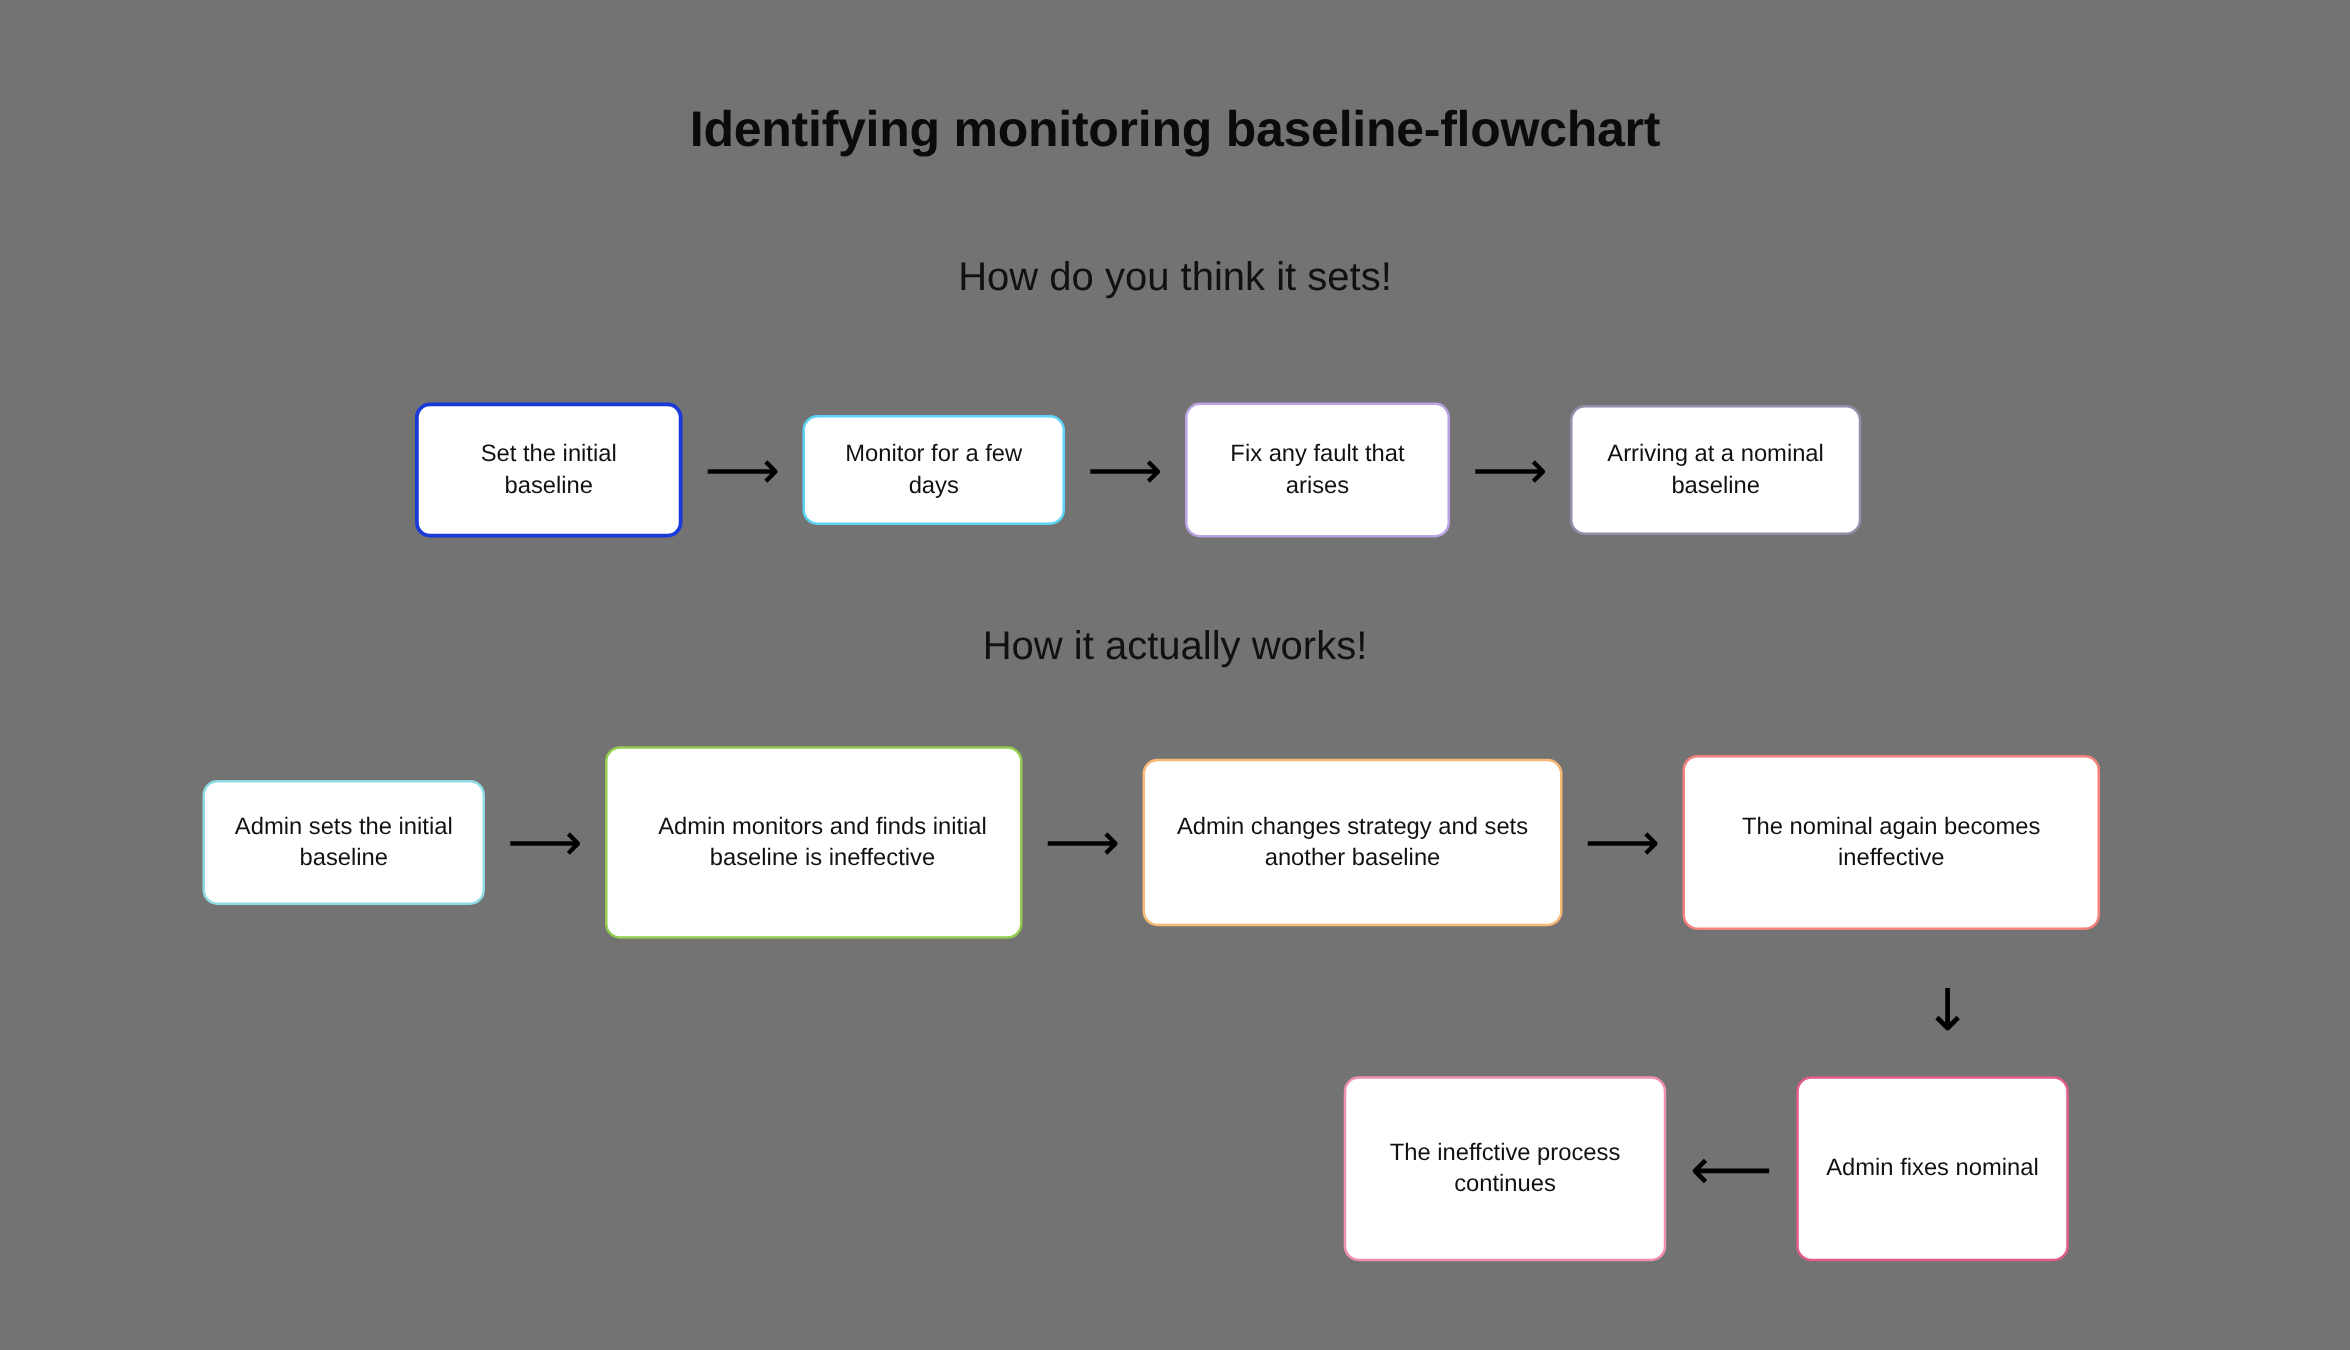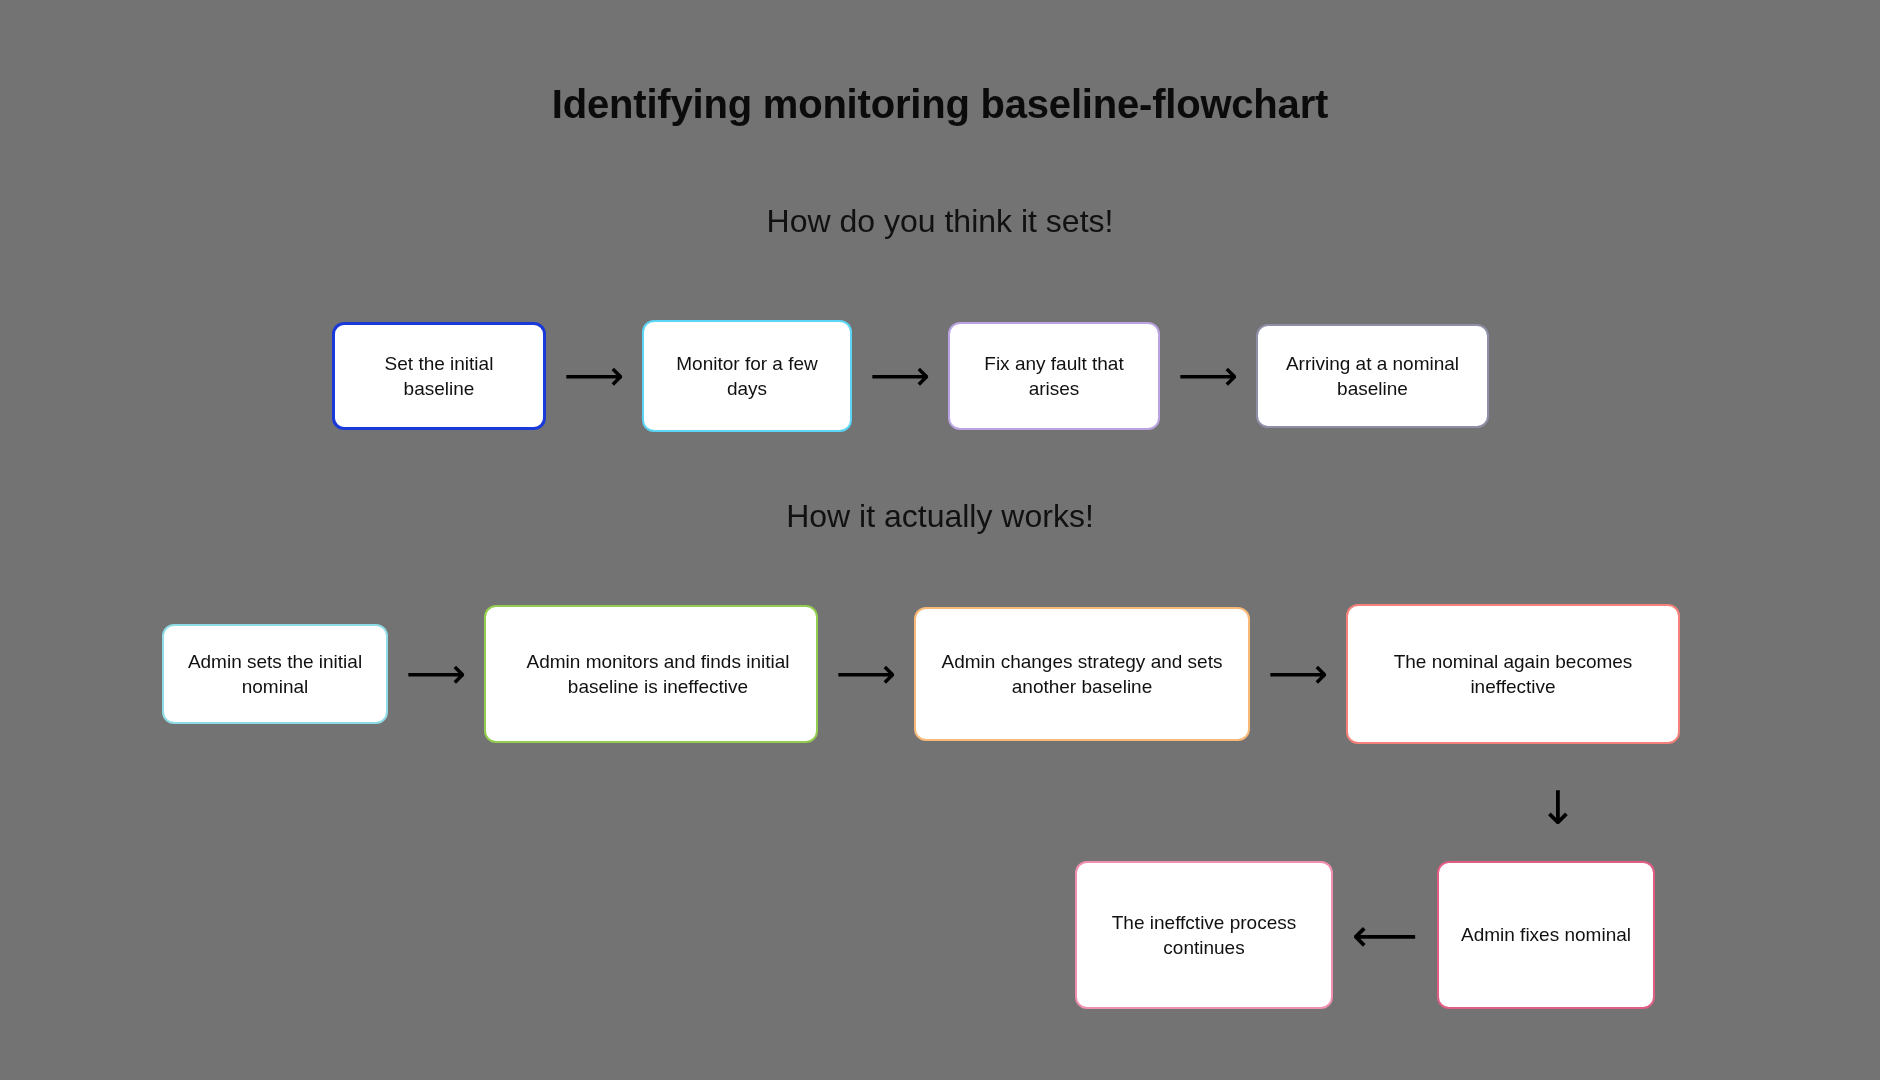--- a/index.html
+++ b/index.html
@@ -104,27 +104,27 @@
     width: 60px;
     height: 76px;
     top: 770px;
     left: 1528px;
     font-size: 46px;
   }
   .arrow.left { width: 104px; height: 60px; font-size: 46px; }
 
   
   #n1 { width: 214px; height: 108px; border-width: 3px; }
-  #n2 { width: 210px; height: 112px; }
+  #n2 { width: 210px; height: 88px; }
   #n3 { width: 212px; height: 108px; }
   #n4 { width: 233px; height: 104px; }
 
   
   #m1 { width: 226px; height: 100px; }
-  #m2 { width: 334px; height: 138px; padding-left: 26px; }
+  #m2 { width: 334px; height: 154px; padding-left: 26px; }
   #m3 { width: 336px; height: 134px; }
   #m4 { width: 334px; height: 140px; }
 
   
   #p1 { width: 258px; height: 148px; }
   #p2 { width: 218px; height: 148px; }
 </style>
 </head>
 <body>
 
@@ -140,21 +140,21 @@
     <div class="node lg" id="n2" style="border-color:#5bd4f5">Monitor for a few days</div>
     <div class="arrow h">⟶</div>
     <div class="node lg" id="n3" style="border-color:#b9a3e3">Fix any fault that arises</div>
     <div class="arrow h">⟶</div>
     <div class="node lg" id="n4" style="border-color:#8f8fa8">Arriving at a nominal baseline</div>
   </div>
 
   <div class="section-title" id="section-title-2">How it actually works!</div>
 
   <div class="row" id="row-actual">
-    <div class="node lg" id="m1" style="border-color:#8fdce6">Admin sets the initial nominal</div>
+    <div class="node lg" id="m1" style="border-color:#8fdce6">Admin sets the initial baseline</div>
     <div class="arrow h">⟶</div>
     <div class="node lg" id="m2" style="border-color:#93cc4f">Admin monitors and finds initial baseline is ineffective</div>
     <div class="arrow h">⟶</div>
     <div class="node lg" id="m3" style="border-color:#f8b977">Admin changes strategy and sets another baseline</div>
     <div class="arrow h">⟶</div>
     <div class="node lg" id="m4" style="border-color:#f4827a">The nominal again becomes ineffective</div>
   </div>
 
   <div class="arrow v">↓</div>
 

